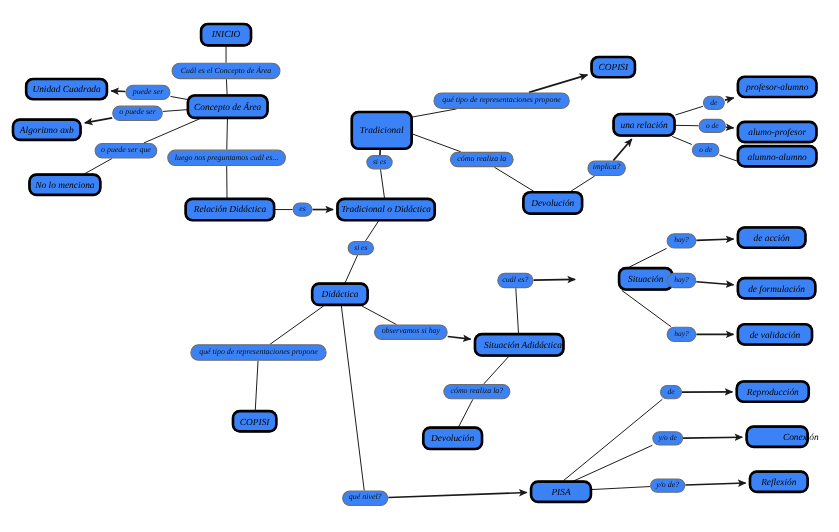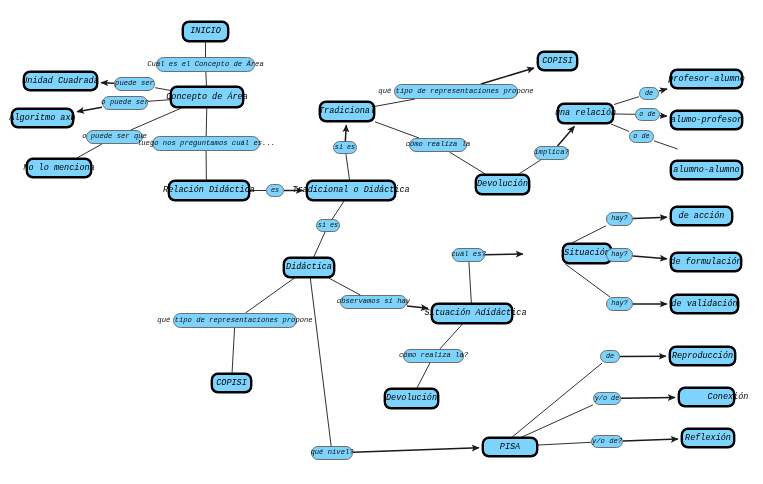--- a/index.html
+++ b/index.html
@@ -26,23 +26,22 @@
   .node {
     position: absolute;
     box-sizing: border-box;
     display: flex;
     align-items: center;
     justify-content: center;
     text-align: center;
     font-style: italic;
     line-height: 1.05;
     color: #000000;
-    background: #7dd3fc;
+    background: #3b82f6;
     white-space: nowrap;
-    font-family: Liberation Mono, monospace;
   }
   
   .node.concept {
     border: 2.4px solid #000000;
     border-radius: 7px;
     font-size: 8.5px;
     padding: 0 5px;
     box-shadow: 0 0 0 0.4px #000;
   }
   
@@ -131,42 +130,42 @@
       </div>
       <div class="node concept" style="left: 11px; top: 108px; width: 63px; height: 20px;">
         <span>Algoritmo axb</span>
       </div>
       <div class="node concept" style="left: 26px; top: 158px; width: 66px; height: 20px;">
         <span>No lo menciona</span>
       </div>
       <div class="node concept" style="left: 168px; top: 180px; width: 82px; height: 21px;">
         <span>Relación Didáctica</span>
       </div>
-      <div class="node concept" style="left: 319px; top: 101px; width: 56px; height: 21px;">
+      <div class="node concept" style="left: 319px; top: 101px; width: 56px; height: 35px;">
         <span>Tradicional</span>
       </div>
       <div class="node concept" style="left: 306px; top: 180px; width: 90px; height: 21px;">
         <span>Tradicional o Didáctica</span>
       </div>
       <div class="node concept" style="left: 537px; top: 51px; width: 41px; height: 20px;">
         <span>COPISI</span>
       </div>
       <div class="node concept" style="left: 475px; top: 174px; width: 55px; height: 21px;">
         <span>Devolución</span>
       </div>
       <div class="node concept" style="left: 557px; top: 103px; width: 57px; height: 21px;">
         <span>una relación</span>
       </div>
       <div class="node concept" style="left: 670px; top: 69px; width: 73px; height: 20px;">
         <span>profesor-alumno</span>
       </div>
       <div class="node concept" style="left: 670px; top: 110px; width: 73px; height: 20px;">
         <span>alumo-profesor</span>
       </div>
-      <div class="node concept" style="left: 670px; top: 160px; width: 73px; height: 20px;">
+      <div class="node concept" style="left: 670px; top: 132px; width: 73px; height: 20px;">
         <span>alumno-alumno</span>
       </div>
       <div class="node concept" style="left: 283px; top: 257px; width: 52px; height: 21px;">
         <span>Didáctica</span>
       </div>
       <div class="node concept" style="left: 211px; top: 373px; width: 41px; height: 20px;">
         <span>COPISI</span>
       </div>
       <div class="node concept" style="left: 431px; top: 303px; width: 82px; height: 21px; padding-left: 12px;">
         <span>Situación Adidáctica</span>

